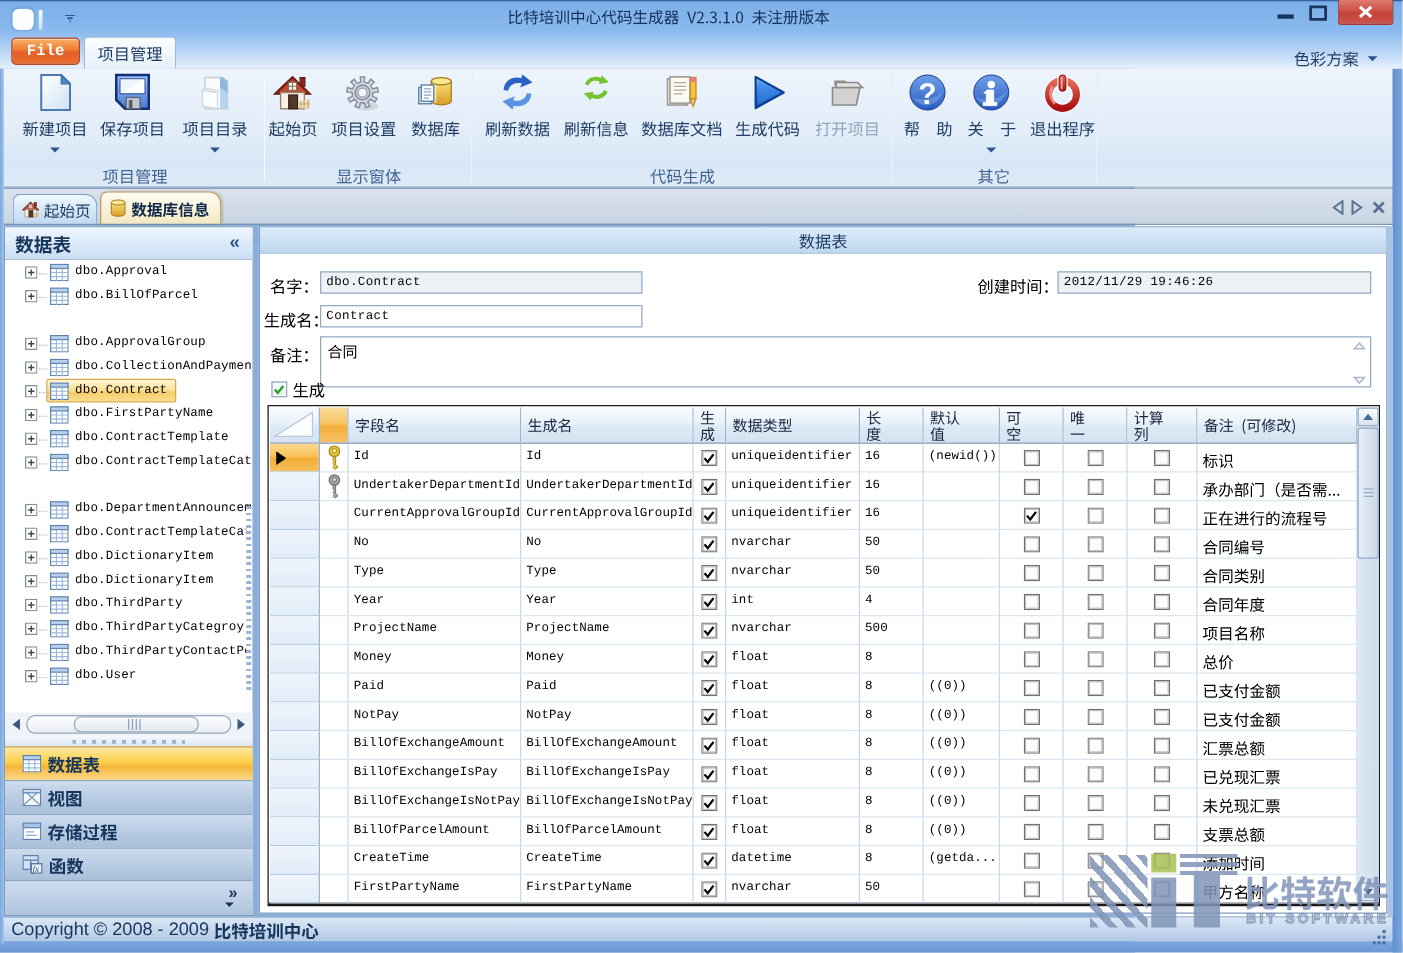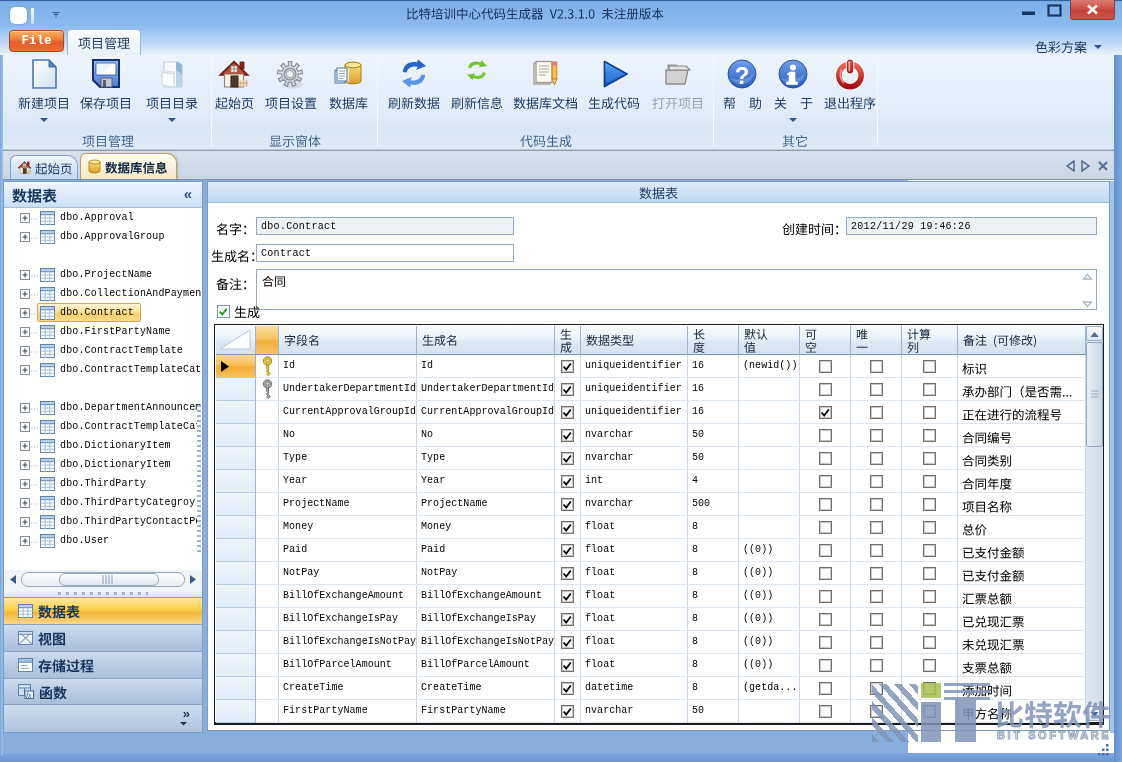--- a/index.html
+++ b/index.html
@@ -542,21 +542,21 @@
           <rect x="0.5" y="0.5" width="15" height="14" fill="#fff" stroke="#5a80b0"></rect>
           <rect x="0.5" y="0.5" width="15" height="3.5" fill="#b8d0ea" stroke="#5a80b0"></rect>
           <g stroke="#9ab8d8" stroke-width="1">
             <path d="M0.5 7.5 h15"></path>
             <path d="M0.5 11 h15"></path>
             <path d="M5.5 4 v11"></path>
             <path d="M10.5 4 v11"></path>
           </g>
         </svg>
       </div>
-      <div class="ab mono" style="left:55px;top:4px;font-size:10px;letter-spacing:0.15px;color:#000;white-space:nowrap">dbo.ApprovalGroup</div>
+      <div class="ab mono" style="left:55px;top:4px;font-size:10px;letter-spacing:0.15px;color:#000;white-space:nowrap">dbo.BillOfParcel</div>
     </div>
     <div class="ab" style="left:5px;top:265px;width:196px;height:19px">
       <svg class="ab" style="left:15px;top:5px" width="10" height="10">
         <rect x="0.5" y="0.5" width="9" height="9" fill="#fdfdfd" stroke="#848e9a"></rect>
         <path d="M2.5 5 h5 M5 2.5 v5" stroke="#3c4650" stroke-width="1.1"></path>
       </svg>
       <svg class="ab" style="left:26px;top:9.5px" width="7" height="2">
         <path d="M0 1 h7" stroke="#b0b8c0" stroke-width="1" stroke-dasharray="1.5 1.5"></path>
       </svg>
       <div class="ab" style="left:35px;top:2.5px">
@@ -564,21 +564,21 @@
           <rect x="0.5" y="0.5" width="15" height="14" fill="#fff" stroke="#5a80b0"></rect>
           <rect x="0.5" y="0.5" width="15" height="3.5" fill="#b8d0ea" stroke="#5a80b0"></rect>
           <g stroke="#9ab8d8" stroke-width="1">
             <path d="M0.5 7.5 h15"></path>
             <path d="M0.5 11 h15"></path>
             <path d="M5.5 4 v11"></path>
             <path d="M10.5 4 v11"></path>
           </g>
         </svg>
       </div>
-      <div class="ab mono" style="left:55px;top:4px;font-size:10px;letter-spacing:0.15px;color:#000;white-space:nowrap">dbo.ProjectName</div>
+      <div class="ab mono" style="left:55px;top:4px;font-size:10px;letter-spacing:0.15px;color:#000;white-space:nowrap">dbo.ApprovalGroup</div>
     </div>
     <div class="ab" style="left:5px;top:284px;width:196px;height:19px">
       <svg class="ab" style="left:15px;top:5px" width="10" height="10">
         <rect x="0.5" y="0.5" width="9" height="9" fill="#fdfdfd" stroke="#848e9a"></rect>
         <path d="M2.5 5 h5 M5 2.5 v5" stroke="#3c4650" stroke-width="1.1"></path>
       </svg>
       <svg class="ab" style="left:26px;top:9.5px" width="7" height="2">
         <path d="M0 1 h7" stroke="#b0b8c0" stroke-width="1" stroke-dasharray="1.5 1.5"></path>
       </svg>
       <div class="ab" style="left:35px;top:2.5px">
@@ -2229,20 +2229,33 @@
     <div class="ab" style="left:1086px;top:326px;width:17px;height:395px;background:linear-gradient(90deg,#dee8f2,#cfdcec)">
       <div style="position:absolute;left:0;top:0;width:17px;height:15px;background:linear-gradient(#fafcfe,#d8e4f0);border:1px solid #98aec8;border-radius:2px"><svg width="15" height="13">
           <path d="M7.5 4 l-4 5 h8z" fill="#4a6a94"></path>
         </svg></div>
       <div style="position:absolute;left:0;top:16px;width:17px;height:105px;background:linear-gradient(90deg,#e8eff7,#c8d7e8);border:1px solid #90a8c4;border-radius:2px"><svg width="15" height="103">
           <path d="M4 48 h8 M4 51 h8 M4 54 h8" stroke="#9ab0ca" stroke-width="1"></path>
         </svg></div>
       <div style="position:absolute;left:0;top:380px;width:17px;height:15px;background:linear-gradient(#fafcfe,#d8e4f0);border:1px solid #98aec8;border-radius:2px"><svg width="15" height="13">
           <path d="M7.5 9 l-4 -5 h8z" fill="#4a6a94"></path>
         </svg></div>
+    </div>
+    <div class="ab" style="left:2px;top:733px;width:1118px;height:20px;background:linear-gradient(#dbe8f6,#c2d5eb 60%,#b2c9e4);border-top:1px solid #98b1ce;display:flex;align-items:center;padding-left:7px">
+      <span style="font-size:14.5px;color:#17365d">Copyright © 2008 - 2009&nbsp;</span>
+      <svg width="84" height="20" style="display:block;">
+        <g fill="#17365d" transform="translate(0,16.2) scale(0.0140,-0.0140)">
+          <use href="#b6bd4" x="0"></use>
+          <use href="#b7279" x="1000"></use>
+          <use href="#b57f9" x="2000"></use>
+          <use href="#b8bad" x="3000"></use>
+          <use href="#b4e2d" x="4000"></use>
+          <use href="#b5fc3" x="5000"></use>
+        </g>
+      </svg>
     </div>
     <div class="ab" style="left:0;top:753px;width:1122px;height:9px;background:linear-gradient(#7ca7de,#6b97d2)"></div>
     <div class="ab" style="left:0;top:55px;width:3px;height:700px;background:linear-gradient(90deg,#7da8dd,#9cc0ea)"></div>
     <div class="ab" style="left:1114px;top:55px;width:8px;height:707px;background:linear-gradient(90deg,#5e90d0,#7ca7de)"></div>
     <div class="ab" style="left:1110px;top:181px;width:4px;height:552px;background:#a8c4e4"></div>
     <svg class="ab" style="left:1098px;top:744px" width="12" height="12">
       <g fill="#4a72a8">
         <rect x="8" y="0" width="2.5" height="2.5"></rect>
         <rect x="8" y="4.5" width="2.5" height="2.5"></rect>
         <rect x="8" y="9" width="2.5" height="2.5"></rect>

